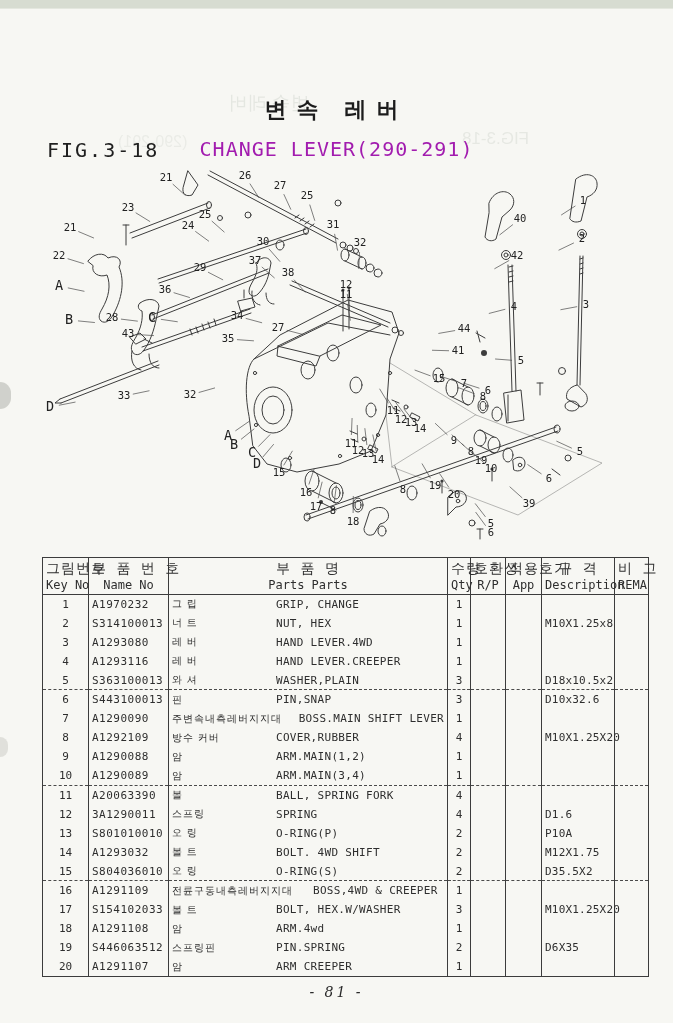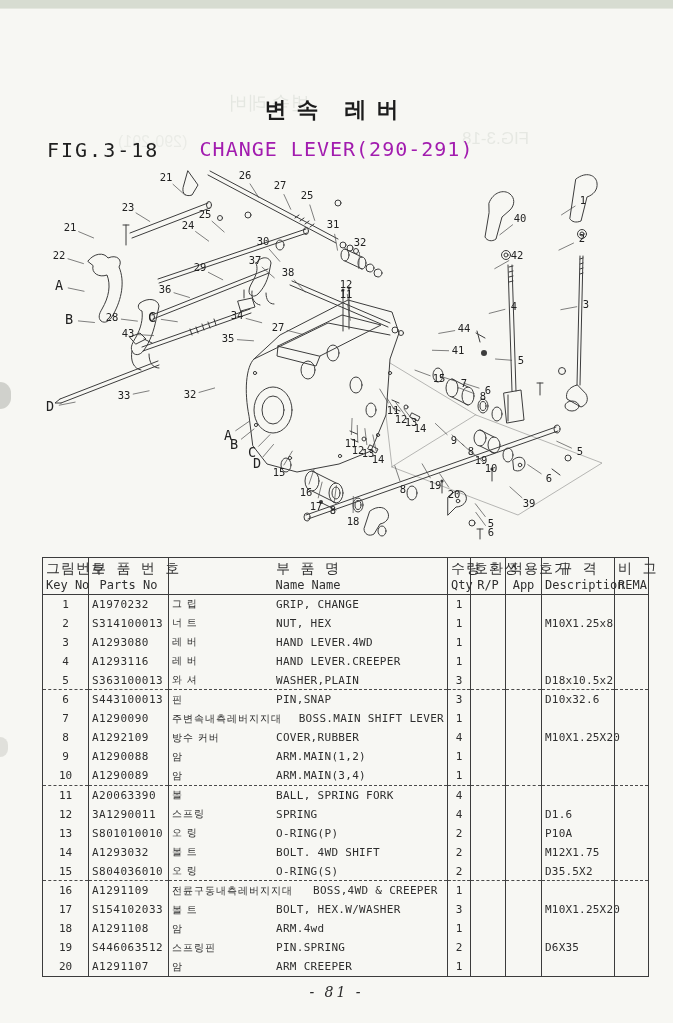--- a/index.html
+++ b/index.html
@@ -370,25 +370,25 @@
         <col style="width:34px">
     </colgroup>
     <thead>
       <tr>
         <th>
             <div class="ko">그림번호</div>
             <div class="en">Key No</div>
           </th>
         <th>
             <div class="ko">부 품 번 호</div>
-            <div class="en">Parts No</div>
+            <div class="en">Name No</div>
           </th>
         <th>
             <div class="ko">부  품  명</div>
-            <div class="en">Name Name</div>
+            <div class="en">Parts Parts</div>
           </th>
         <th>
             <div class="ko">수량</div>
             <div class="en">Qty</div>
           </th>
         <th>
             <div class="ko">호환성</div>
             <div class="en">R/P</div>
           </th>
         <th>

